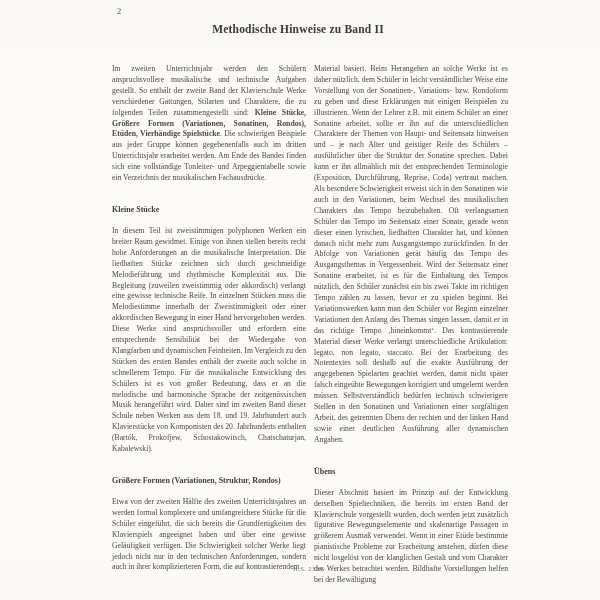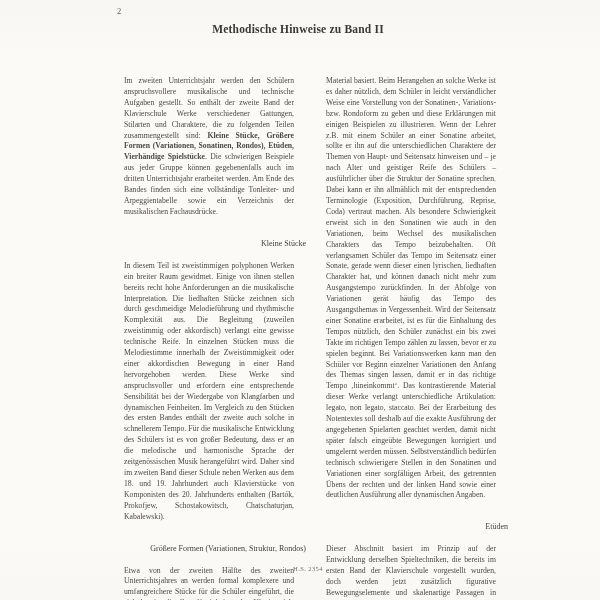--- a/index.html
+++ b/index.html
@@ -43,36 +43,36 @@
     left: 112px;
     width: 396px;
     display: flex;
     gap: 8px;
   }
   .col {
     width: 194px;
     flex: 0 0 194px;
   }
   .col p {
-    margin: 12px;
+    margin: 0;
     font-size: 7.7px;
     line-height: 10.9px;
     text-align: justify;
     color: #4b4944;
     hyphens: auto;
     -webkit-hyphens: auto;
     word-spacing: -0.1px;
   }
   .col h3 {
     margin: 20px 0 11px 0;
     font-size: 8px;
     line-height: 11px;
-    font-weight: normal;
+    font-weight: bold;
     color: #403e39;
-    text-align: right;
+    text-align: left;
   }
   .bold-run { font-weight: bold; }
   .italic-run { }
   .footer {
     position: absolute;
     top: 565px;
     left: 112px;
     width: 392px;
     text-align: center;
     font-size: 6.5px;
@@ -94,21 +94,21 @@
     <div class="col">
       <p><span>Im zweiten Unterrichtsjahr werden den Schülern anspruchsvollere musikalische und technische Aufgaben gestellt. So enthält der zweite Band der Klavierschule Werke verschiedener Gattungen, Stilarten und Charaktere, die zu folgenden Teilen zusammengestellt sind: </span><span class="bold-run">Kleine Stücke, Größere Formen (Variationen, Sonatinen, Rondos), Etüden, Vierhändige Spielstücke</span><span>. Die schwierigen Beispiele aus jeder Gruppe können gegebenenfalls auch im dritten Unterrichtsjahr erarbeitet werden. Am Ende des Bandes finden sich eine vollständige Tonleiter- und Arpeggientabelle sowie ein Verzeichnis der musikalischen Fachausdrücke.</span></p>
       <h3>Kleine Stücke</h3>
       <p>In diesem Teil ist zweistimmigen polyphonen Werken ein breiter Raum gewidmet. Einige von ihnen stellen bereits recht hohe Anforderungen an die musikalische Interpretation. Die liedhaften Stücke zeichnen sich durch geschmeidige Melodieführung und rhythmische Komplexität aus. Die Begleitung (zuweilen zweistimmig oder akkordisch) verlangt eine gewisse technische Reife. In einzelnen Stücken muss die Melodiestimme innerhalb der Zweistimmigkeit oder einer akkordischen Bewegung in einer Hand hervorgehoben werden. Diese Werke sind anspruchsvoller und erfordern eine entsprechende Sensibilität bei der Wiedergabe von Klangfarben und dynamischen Feinheiten. Im Vergleich zu den Stücken des ersten Bandes enthält der zweite auch solche in schnellerem Tempo. Für die musikalische Entwicklung des Schülers ist es von großer Bedeutung, dass er an die melodische und harmonische Sprache der zeitgenössischen Musik herangeführt wird. Daher sind im zweiten Band dieser Schule neben Werken aus dem 18. und 19. Jahrhundert auch Klavierstücke von Komponisten des 20. Jahrhunderts enthalten (Bartók, Prokofjew, Schostakowitsch, Chatschaturjan, Kabalewski).</p>
       <h3>Größere Formen (Variationen, Struktur, Rondos)</h3>
       <p>Etwa von der zweiten Hälfte des zweiten Unterrichtsjahres an werden formal komplexere und umfangreichere Stücke für die Schüler eingeführt, die sich bereits die Grundfertigkeiten des Klavierspiels angeeignet haben und über eine gewisse Geläufigkeit verfügen. Die Schwierigkeit solcher Werke liegt jedoch nicht nur in den technischen Anforderungen, sondern auch in ihrer komplizierteren Form, die auf kontrastierendem</p>
     </div>
 
     <div class="col">
       <p><span>Material basiert. Beim Herangehen an solche Werke ist es daher nützlich, dem Schüler in leicht verständlicher Weise eine Vorstellung von der Sonatinen-, Variations- bzw. Rondoform zu geben und diese Erklärungen mit einigen Beispielen zu illustrieren. Wenn der Lehrer z.B. mit einem Schüler an einer Sonatine arbeitet, sollte er ihn auf die unterschiedlichen Charaktere der Themen von Haupt- und Seitensatz hinweisen und – je nach Alter und geistiger Reife des Schülers – ausführlicher über die Struktur der Sonatine sprechen. Dabei kann er ihn allmählich mit der entsprechenden Terminologie (Exposition, Durchführung, Reprise, Coda) vertraut machen. Als besondere Schwierigkeit erweist sich in den Sonatinen wie auch in den Variationen, beim Wechsel des musikalischen Charakters das Tempo beizubehalten. Oft verlangsamen Schüler das Tempo im Seitensatz einer Sonate, gerade wenn dieser einen lyrischen, liedhaften Charakter hat, und können danach nicht mehr zum Ausgangstempo zurückfinden. In der Abfolge von Variationen gerät häufig das Tempo des Ausgangsthemas in Vergessenheit. Wird der Seitensatz einer Sonatine erarbeitet, ist es für die Einhaltung des Tempos nützlich, den Schüler zunächst ein bis zwei Takte im richtigen Tempo zählen zu lassen, bevor er zu spielen beginnt. Bei Variationswerken kann man den Schüler vor Beginn einzelner Variationen den Anfang des Themas singen lassen, damit er in das richtige Tempo ‚hineinkommt‘. Das kontrastierende Material dieser Werke verlangt unterschiedliche Artikulation: </span><span class="italic-run">legato, non legato, staccato</span><span>. Bei der Erarbeitung des Notentextes soll deshalb auf die exakte Ausführung der angegebenen Spielarten geachtet werden, damit nicht später falsch eingeübte Bewegungen korrigiert und umgelernt werden müssen. Selbstverständlich bedürfen technisch schwierigere Stellen in den Sonatinen und Variationen einer sorgfältigen Arbeit, des getrennten Übens der rechten und der linken Hand sowie einer deutlichen Ausführung aller dynamischen Angaben.</span></p>
-      <h3>Etüden</h3>
+      <h3>Übens</h3>
       <p>Dieser Abschnitt basiert im Prinzip auf der Entwicklung derselben Spieltechniken, die bereits im ersten Band der Klavierschule vorgestellt wurden, doch werden jetzt zusätzlich figurative Bewegungselemente und skalenartige Passagen in größerem Ausmaß verwendet. Wenn in einer Etüde bestimmte pianistische Probleme zur Erarbeitung anstehen, dürfen diese nicht losgelöst von der klanglichen Gestalt und vom Charakter des Werkes betrachtet werden. Bildhafte Vorstellungen helfen bei der Bewältigung</p>
     </div>
 
   </div>
 
   <div class="footer">H.S. 2354</div>
 
 </div>
 
 </body></html>

